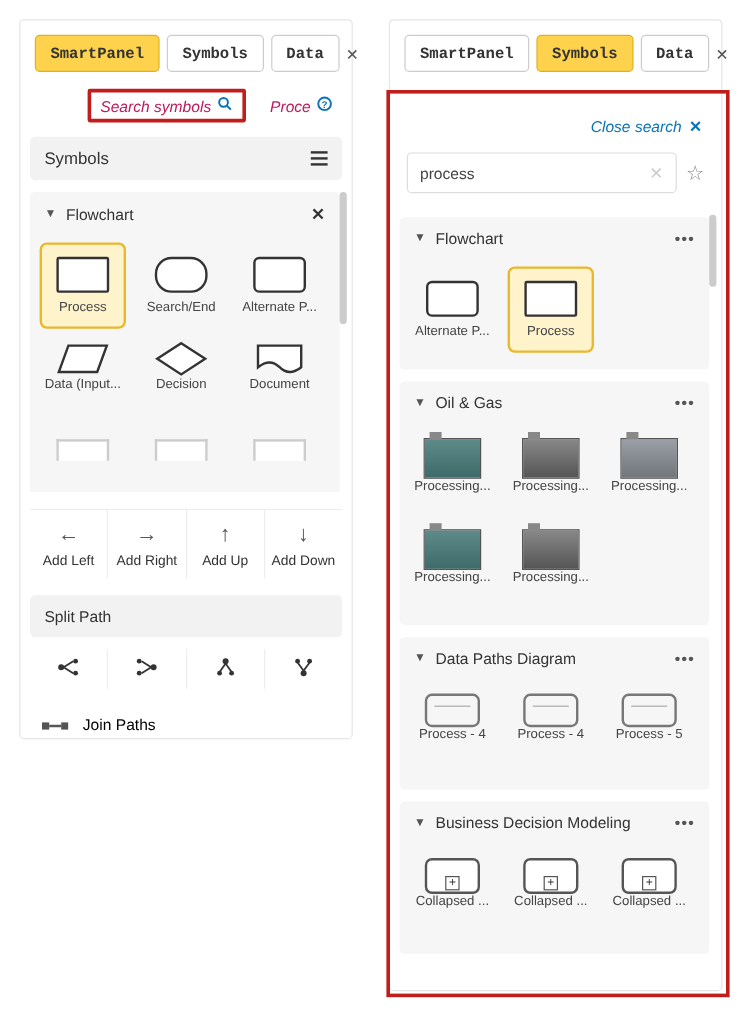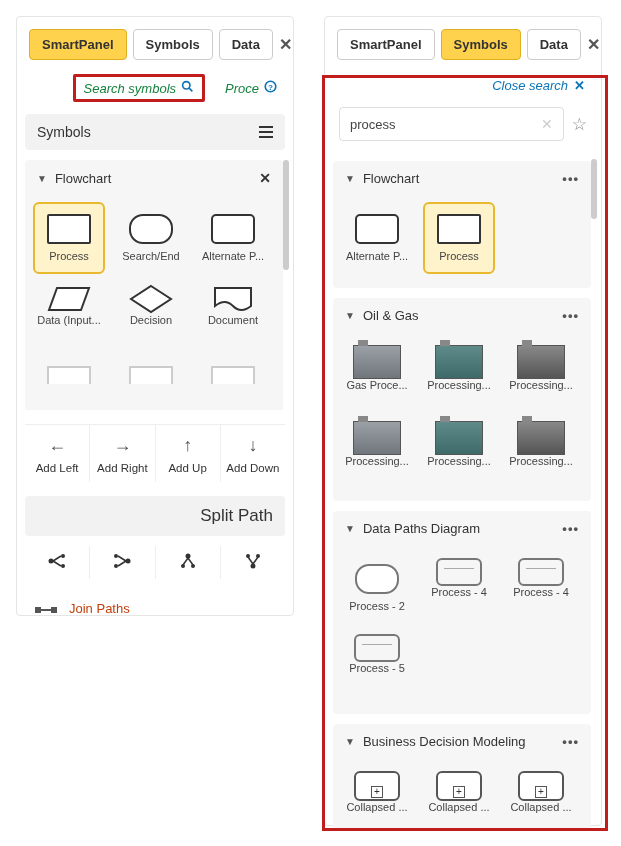--- a/index.html
+++ b/index.html
@@ -14,36 +14,36 @@
   }
   .panel {
     position: absolute;
     background: #fff;
     border: 1px solid #e5e5e5;
     border-radius: 4px;
   }
   .panel-left { left: 16px; top: 16px; width: 278px; height: 600px; }
   .panel-right { left: 324px; top: 16px; width: 278px; height: 810px; }
   
-  .tabs { display: flex; align-items: center; gap: 6px; padding: 12px 12px 8px 12px; }
+  .tabs { display: flex; align-items: center; gap: 6px; padding: 12px 12px 8px 12px; font-family: Liberation Mono, monospace; }
   .tab {
     padding: 7px 12px;
     border: 1px solid #ccc;
     border-radius: 4px;
     background: #fff;
     cursor: pointer;
     font-size: 13px;
     font-weight: 600;
     color: #333;
   }
   .tab.active { background: #ffd24d; border-color: #e0b020; }
   .tabs-close { margin-left: auto; font-size: 16px; color: #555; cursor: pointer; font-weight: bold; }
   
   .link-row { display: flex; gap: 16px; padding: 6px 16px 12px; justify-content: flex-end; font-style: italic; }
-  .link { color: #15803d; cursor: pointer; display: inline-flex; align-items: center; gap: 5px; font-size: 13px; }
+  .link { color: #be185d; cursor: pointer; display: inline-flex; align-items: center; gap: 5px; font-size: 13px; }
   .link-icon { font-style: normal; font-size: 12px; }
   
   .highlight-box-red {
     border: 3px solid #c21d1d;
     border-radius: 2px;
     padding: 3px 8px;
   }
   .link-row .highlight-box-red { margin-right: 4px; }
   
   .section-head {
@@ -137,55 +137,55 @@
     color: #333;
   }
   .arrow-cell:last-child { border-right: none; }
   .arrow-glyph { font-size: 18px; color: #555; display: block; margin-bottom: 6px; }
   
   .splitpath-head {
     margin: 14px 8px 0 8px;
     background: #f2f2f2;
     border-radius: 4px;
     padding: 10px 12px;
-    font-size: 17px;
-    text-align: right;
+    font-size: 13px;
   }
   .split-row {
     display: flex;
     margin: 10px 8px 0 8px;
   }
   .split-cell {
     flex: 1;
     text-align: center;
     padding: 6px 0;
     border-right: 1px solid #eee;
     cursor: pointer;
   }
   .split-cell:last-child { border-right: none; }
   
   .join-row {
     display: flex;
     align-items: flex-end;
     gap: 12px;
     padding: 22px 18px;
     font-size: 13px;
-    color: #c2410c;
+    color: #000000;
     cursor: pointer;
   }
   
   
   .close-search-row { display: flex; justify-content: flex-end; padding: 10px 16px 8px; }
   .close-search {
     color: #0a73b7;
     font-style: italic;
     cursor: pointer;
     display: inline-flex;
     gap: 6px;
     align-items: center;
+    margin-top: 20px;
   }
   .close-search .x { font-weight: bold; font-style: normal; }
   
   .search-row {
     display: flex; align-items: center;
     margin: 6px 14px 10px 14px;
     gap: 8px;
   }
   .search-box {
     flex: 1;
@@ -459,24 +459,20 @@
     </div>
 
     <div class="category">
       <div class="category-head">
         <span class="caret">▼</span>
         <span>Oil &amp; Gas</span>
         <span class="dots">•••</span>
       </div>
       <div class="grid">
         <div class="symbol-cell">
-          <div class="industrial"></div>
-          <div class="symbol-label">Gas Proce...</div>
-        </div>
-        <div class="symbol-cell">
           <div class="industrial v2"></div>
           <div class="symbol-label">Processing...</div>
         </div>
         <div class="symbol-cell">
           <div class="industrial v3"></div>
           <div class="symbol-label">Processing...</div>
         </div>
         <div class="symbol-cell">
           <div class="industrial"></div>
           <div class="symbol-label">Processing...</div>
@@ -493,24 +489,20 @@
     </div>
 
     <div class="category">
       <div class="category-head">
         <span class="caret">▼</span>
         <span>Data Paths Diagram</span>
         <span class="dots">•••</span>
       </div>
       <div class="grid">
         <div class="symbol-cell">
-          <div class="symbol-shape sh-round" style="border-color:#777"></div>
-          <div class="symbol-label">Process - 2</div>
-        </div>
-        <div class="symbol-cell">
           <div class="proc3"></div>
           <div class="symbol-label">Process - 4</div>
         </div>
         <div class="symbol-cell">
           <div class="proc3"></div>
           <div class="symbol-label">Process - 4</div>
         </div>
         <div class="symbol-cell">
           <div class="proc3"></div>
           <div class="symbol-label">Process - 5</div>

